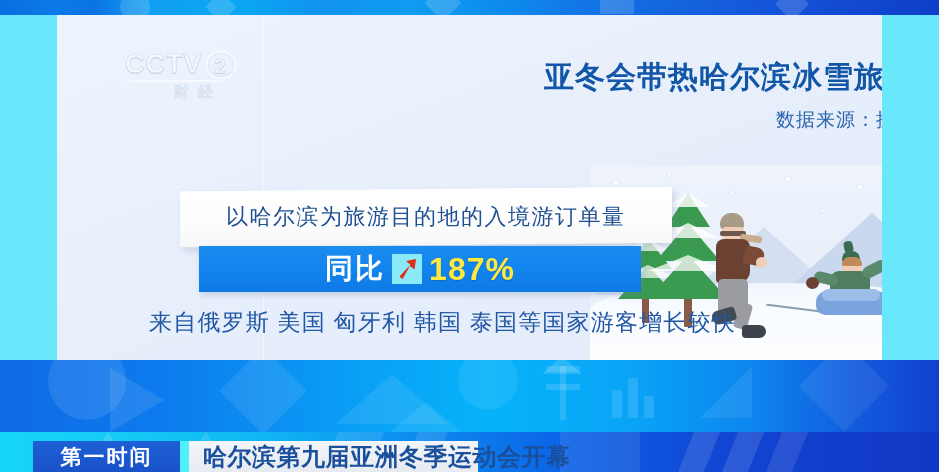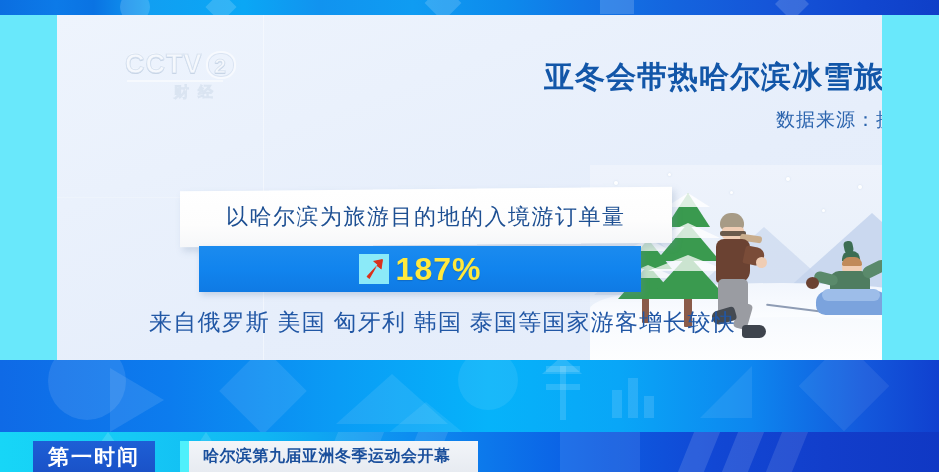--- a/index.html
+++ b/index.html
@@ -156,35 +156,35 @@
   .deco-band .shp { position:absolute; }
   .band-strip {
     position:absolute; left:0; top:432px; width:939px; height:40px; overflow:hidden;
     background:linear-gradient(90deg,#17d6f7 0%,#15c9f5 14%,#10b6f3 28%,#0d8cf0 44%,
       #0b63e6 60%,#1147d4 76%,#123ecb 88%,#1038c4 100%);
   }
   .band-strip .shp { position:absolute; }
 
   
   .tick-tag {
-    position:absolute; left:33px; top:441px; width:122px; height:31px;
+    position:absolute; left:33px; top:441px; width:147px; height:31px;
     background:linear-gradient(180deg,#1d5fd6 0%,#1a52c8 100%);
     display:flex; align-items:center; justify-content:center;
   }
   .tick-tag span {
     font-size:21px; font-weight:bold; color:#ffffff; letter-spacing:2px;
   }
   .tick-accent { position:absolute; left:180px; top:441px; width:9px; height:31px; background:#4ff0fb; }
   .tick-body {
     position:absolute; left:189px; top:441px; width:289px; height:31px;
     background:linear-gradient(180deg,#f2f5f9 0%,#e7ebf1 100%);
     display:flex; align-items:center; padding-left:14px;
   }
   .tick-body span {
-    font-size:16px; font-weight:bold; color:#1a4f9c; letter-spacing:.5px; white-space:nowrap;
+    font-size:24px; font-weight:bold; color:#1a4f9c; letter-spacing:.5px; white-space:nowrap;
   }
 </style>
 </head>
 <body>
 
 <div id="frame">
 
   <div class="top-bar">
     <div class="deco" style="left:120px;top:-8px;width:30px;height:30px;border-radius:50%;"></div>
     <div class="deco" style="left:210px;top:-4px;width:22px;height:22px;transform:rotate(45deg);"></div>
@@ -283,20 +283,21 @@
         <div class="pt" style="left:4px;top:50px;width:74px;height:24px;background:#7ba3dd;border-radius:14px 18px 12px 12px;"></div>
         <div class="pt" style="left:10px;top:48px;width:58px;height:12px;background:#9dbde9;border-radius:12px;"></div>
       </div>
     </div>
 
     <div class="caption-card">
       <div class="txt">以哈尔滨为旅游目的地的入境游订单量</div>
     </div>
 
     <div class="stat-bar">
+      <div class="tb">同比</div>
       <div class="arrow-badge">
         <svg width="30" height="30" viewBox="0 0 30 30">
           <path d="M8 23 L19 11 L14.5 7.5 L24 5.5 L22.5 15.5 L18 12 L10.5 25 Z" fill="#e23a23"></path>
           <path d="M7.5 22.5 L18.5 10.5 L14 7 L23.6 5 L22.2 15 L17.8 11.6 L10.2 24.6 Z" fill="#d9321c"></path>
         </svg>
       </div>
       <div class="pct">187%</div>
     </div>
 
     <div class="note">来自俄罗斯 美国 匈牙利 韩国 泰国等国家游客增长较快</div>

